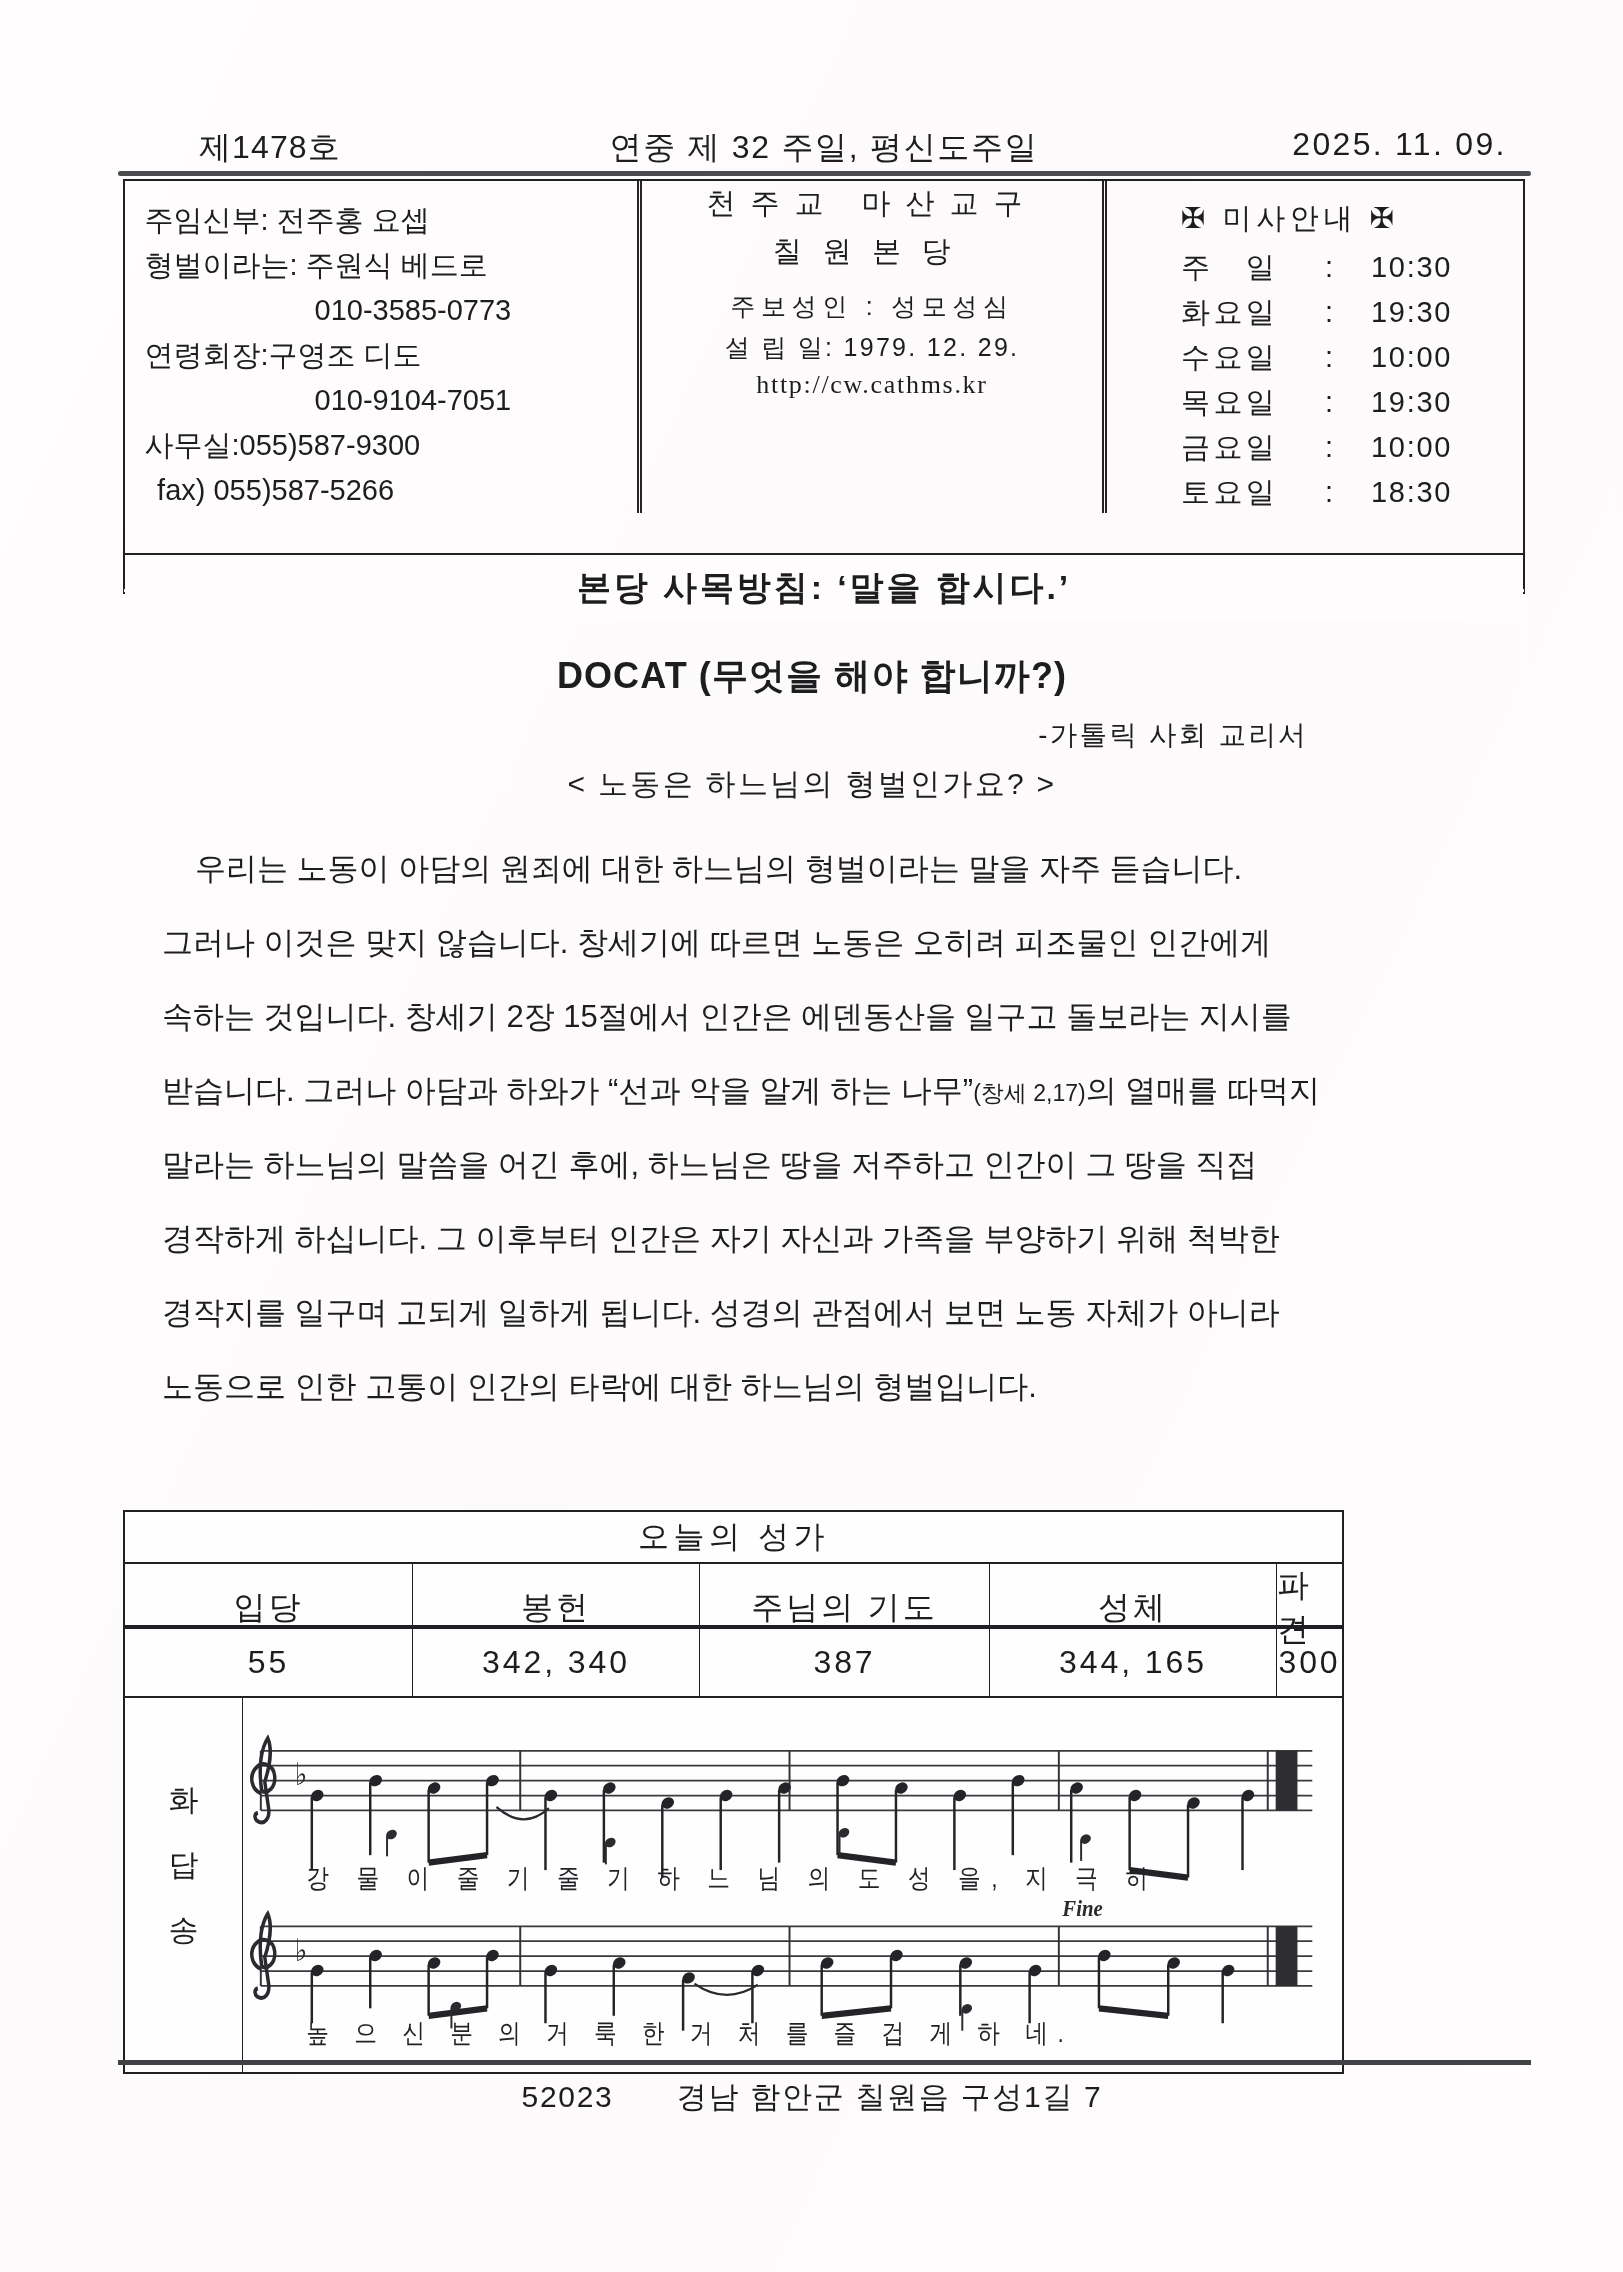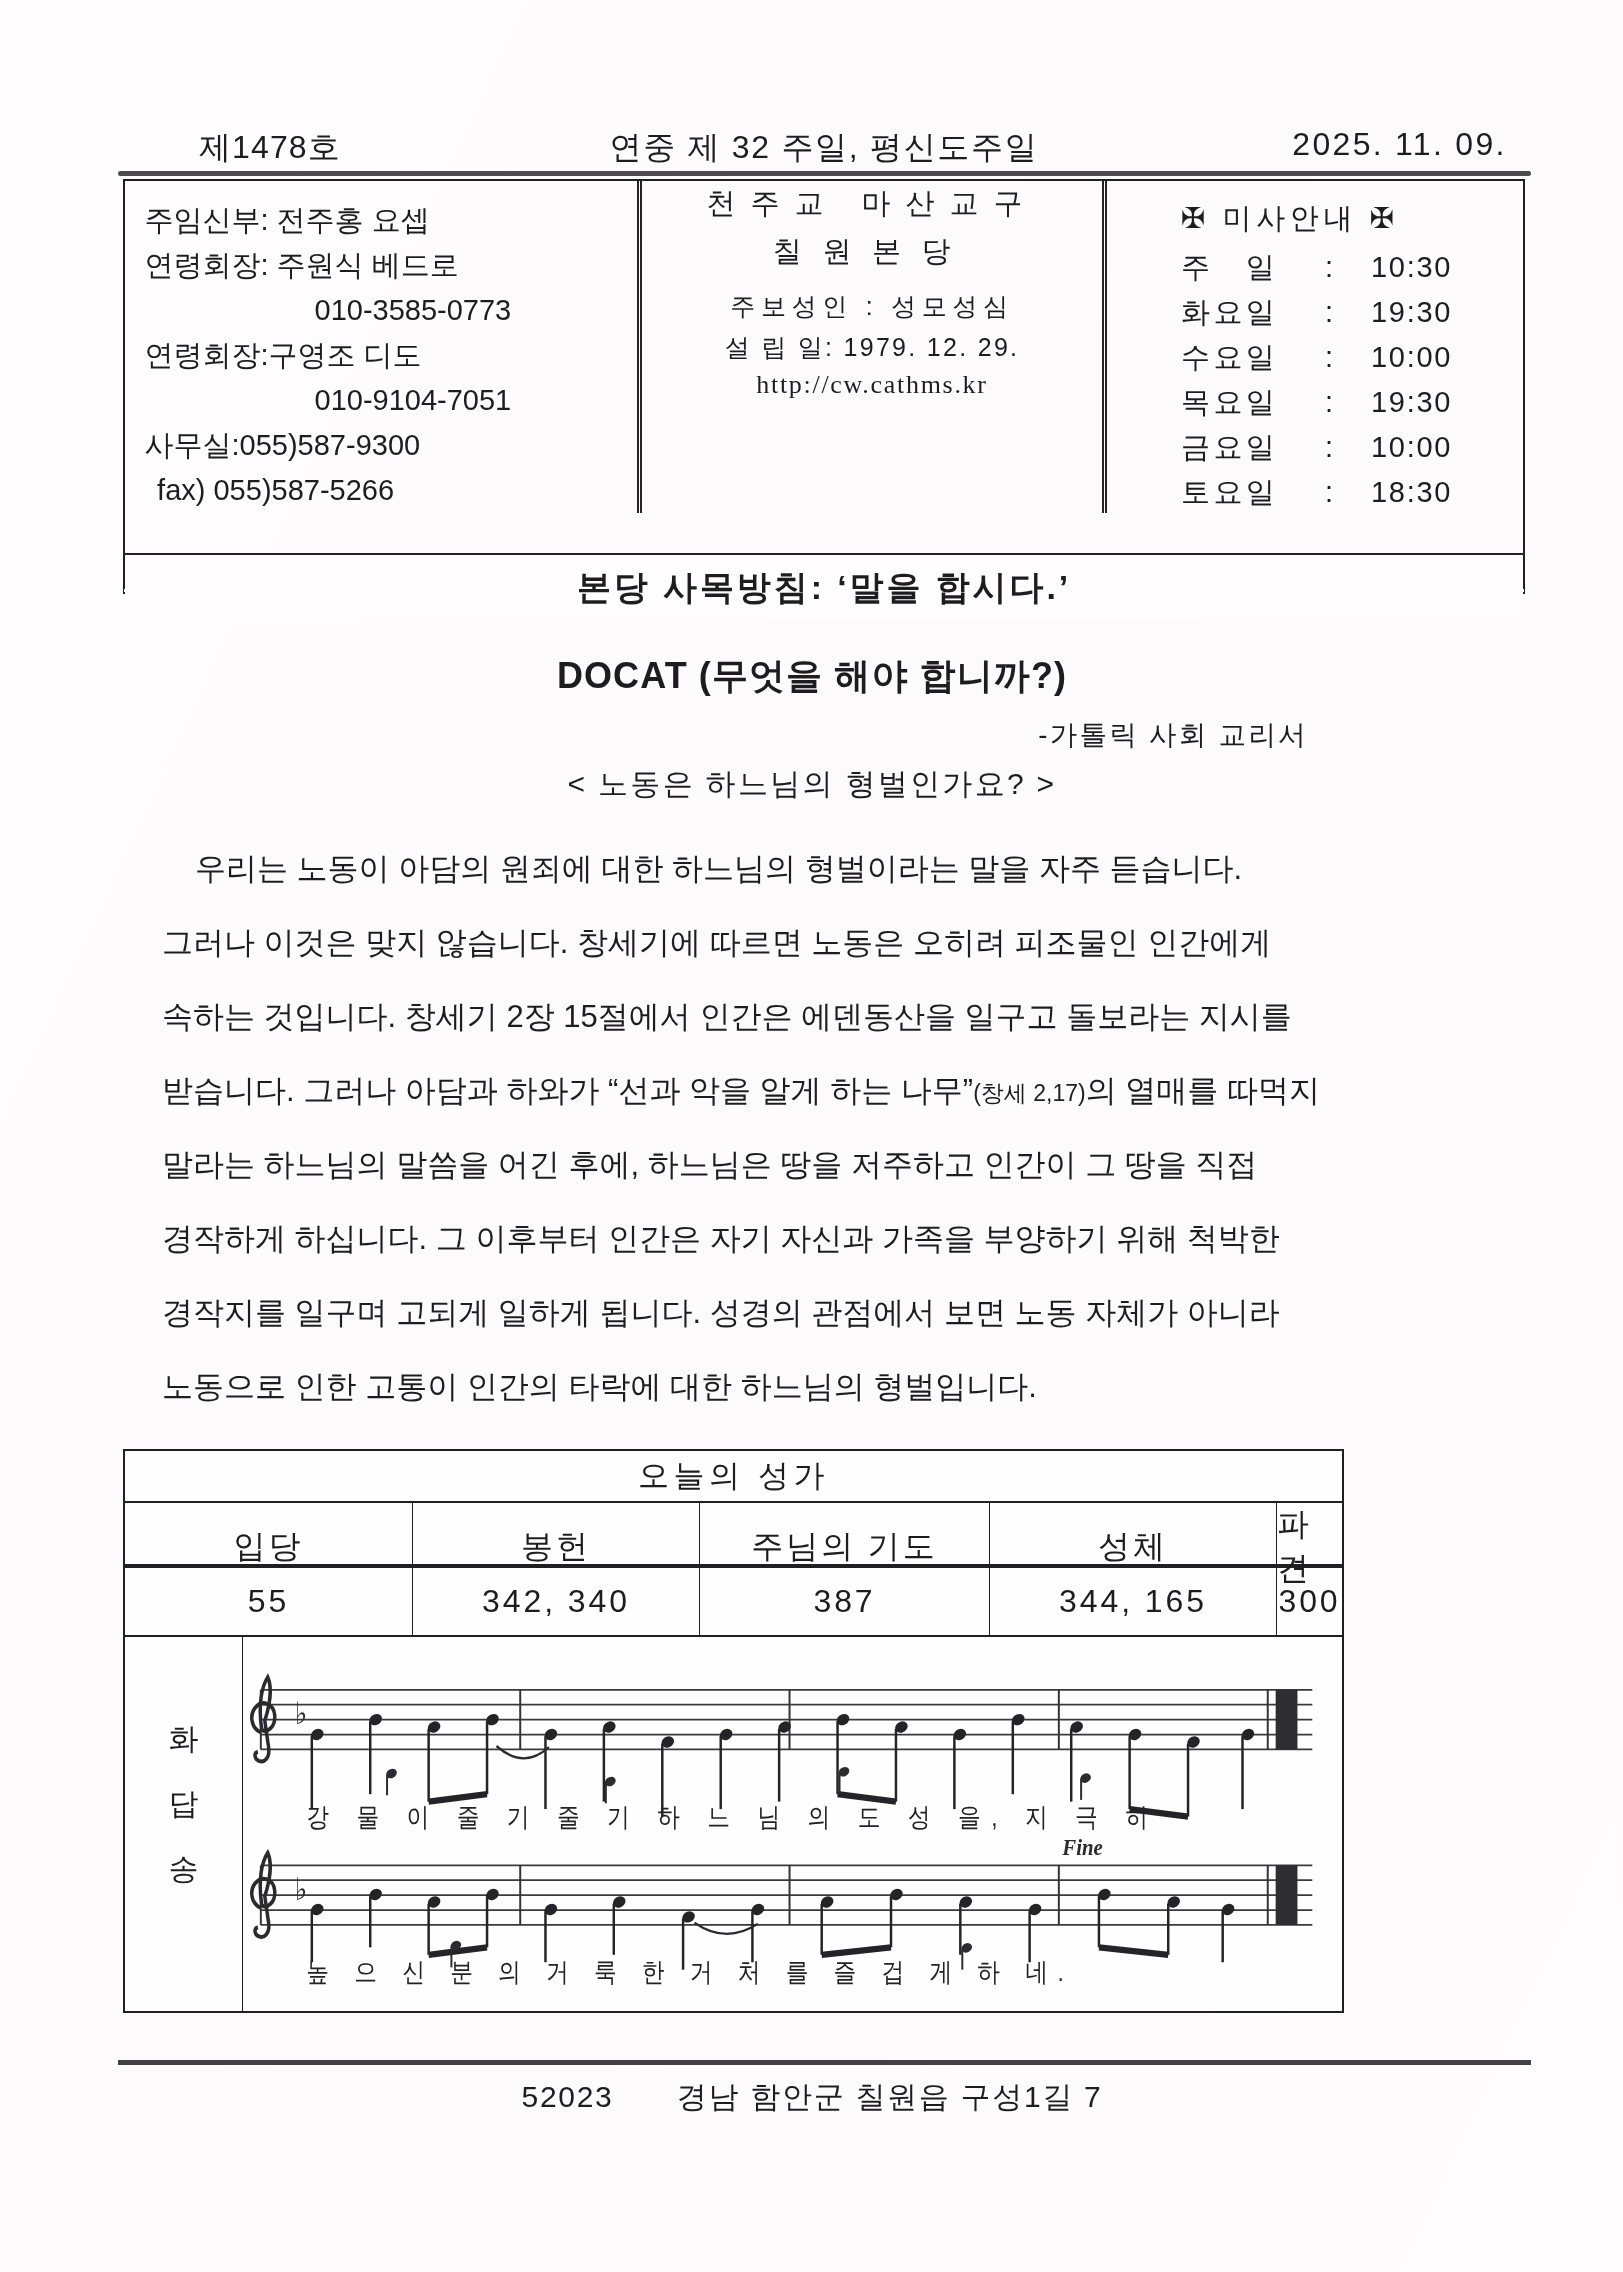--- a/index.html
+++ b/index.html
@@ -48,21 +48,21 @@
                  font-size:36px;font-weight:600;letter-spacing:1.1px;}
   .docat-byline{position:absolute;top:717px;right:316px;font-size:27.5px;letter-spacing:2.3px;}
   .docat-subtitle{position:absolute;top:764px;left:0;width:100%;text-align:center;
                   font-size:30px;letter-spacing:2.3px;}
   .para{position:absolute;left:162px;top:832px;width:1336px;font-size:31px;}
   .para-line{height:74px;line-height:74px;white-space:nowrap;}
   .para-line.indent{text-indent:33px;}
   .cite{font-size:23px;}
 
   
-  .hymn-table{position:absolute;left:123px;top:1449px;width:1221px;box-sizing:border-box;
+  .hymn-table{position:absolute;left:123px;top:1510px;width:1221px;box-sizing:border-box;
               border:2.3px solid #202024;background:#fffeff;}
   .ht-title{height:50px;display:flex;align-items:center;justify-content:center;
             font-size:31px;letter-spacing:4.6px;border-bottom:2.3px solid #202024;}
   .ht-head,.ht-vals{display:grid;grid-template-columns:287px 287px 290px 287px 1fr;}
   .ht-head{height:61px;border-bottom:4px solid #202024;}
   .ht-vals{height:67px;border-bottom:2.3px solid #202024;}
   .ht-head>div,.ht-vals>div{display:flex;align-items:center;justify-content:center;
             font-size:32px;letter-spacing:2.9px;border-left:1.7px solid #202024;}
   .ht-head>div:first-child,.ht-vals>div:first-child{border-left:none;}
   .music-row{display:grid;grid-template-columns:118px 1fr;height:374px;}
@@ -90,21 +90,21 @@
     <span class="issue">제1478호</span>
     <span class="week-title">연중 제 32 주일, 평신도주일</span>
     <span class="hdr-date">2025. 11. 09.</span>
   </div>
   <div class="top-rule"></div>
 
   <div class="main-box">
 
     <div class="contact-cell">
       <div class="contact-line">주임신부: 전주홍 요셉</div>
-      <div class="contact-line">연령회장: 주원식 베드로</div>
+      <div class="contact-line">형벌이라는: 주원식 베드로</div>
       <div class="contact-line pl-num">010-3585-0773</div>
       <div class="contact-line">연령회장:구영조 디도</div>
       <div class="contact-line pl-num">010-9104-7051</div>
       <div class="contact-line">사무실:055)587-9300</div>
       <div class="contact-line pl-fax">fax) 055)587-5266</div>
     </div>
 
     <div class="masthead-cell">
       <div class="mh-line1">천주교 마산교구</div>
       <div class="mh-line2">칠원본당</div>

